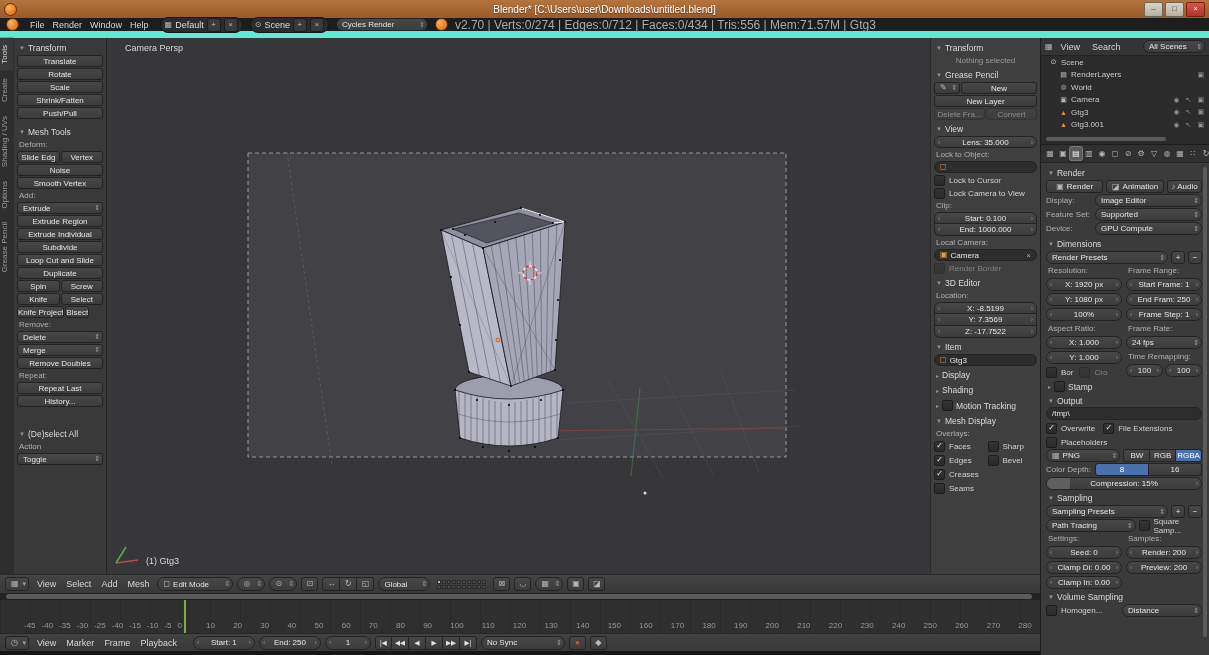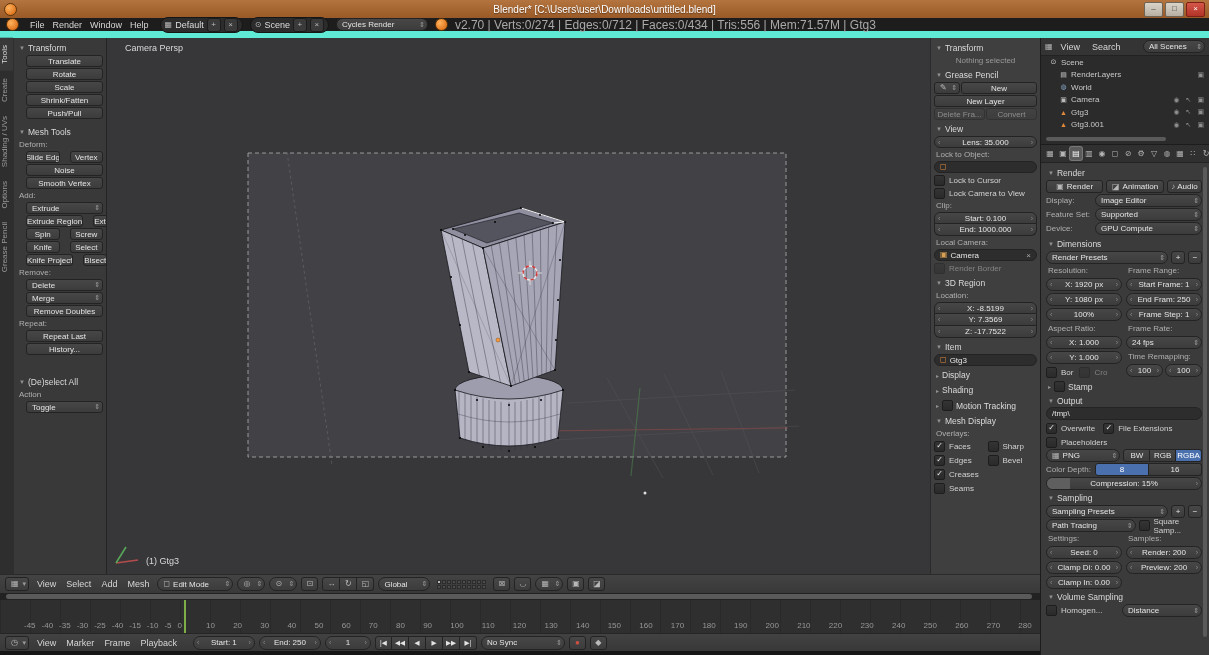--- a/index.html
+++ b/index.html
@@ -47,21 +47,21 @@
   .seg .on{background:#4a70ad;color:#fff;}
   .dis{opacity:.45;}
   .ic{font-size:8px;color:#b8b8b8;line-height:1;}
   
   #view3d{position:absolute;left:0;top:38px;width:1040px;height:555px;background:#303030;}
   #tabstrip{position:absolute;left:0;top:0;width:14px;height:536px;background:#2e2e2e;display:flex;flex-direction:column;border-right:1px solid #242424;}
   .vtab{writing-mode:vertical-rl;transform:rotate(180deg);color:#9b9b9b;font-size:8px;padding:7px 0;text-align:center;width:13px;}
   .vtab:first-child{background:#393939;color:#dcdcdc;}
   #toolshelf{position:absolute;left:14px;top:0;width:93px;height:536px;background:#393939;border-right:1px solid #242424;
     box-sizing:border-box;padding:2px 3px;display:flex;flex-direction:column;gap:1px;overflow:hidden;}
-  .tsbtn{height:12px;flex:none;font-size:8px;margin-left:9px;}
+  .tsbtn{height:12px;flex:none;font-size:8px;}
   .tsrow{display:flex;gap:1px;}
   .tsrow .w{flex:1;}
   #canvas{position:absolute;left:107px;top:0;width:823px;height:536px;background:#37373a;overflow:hidden;}
   .vplabel{position:absolute;color:#d8d8d8;font-size:9px;}
   #npanel{position:absolute;left:930px;top:0;width:110px;height:536px;background:#3f3f3f;border-left:1px solid #2a2a2a;
     box-sizing:border-box;padding:2px 3px;display:flex;flex-direction:column;gap:1px;overflow:hidden;}
   #npanel .w{height:12px;}
   .stack .w{border-radius:0;border-top-width:0;}
   .stack .w:first-child{border-radius:6px 6px 0 0;border-top-width:1px;}
   .stack .w:last-child{border-radius:0 0 6px 6px;}
@@ -191,21 +191,21 @@
         <div class="w btn tsbtn">Slide Edg</div>
         <div class="w btn tsbtn">Vertex</div>
       </div>
       <div class="w btn tsbtn">Noise</div>
       <div class="w btn tsbtn">Smooth Vertex</div>
       <div class="lbl">Add:</div>
       <div class="w btn tsbtn dd">
         <span>Extrude</span>
         <span class="ddar">⇕</span>
       </div>
-      <div style="display:flex;flex-direction:row;gap:1px;">
+      <div style="display:flex;flex-direction:column;gap:1px;">
           <div class="w btn tsbtn">Extrude Region</div>
           <div class="w btn tsbtn">Extrude Individual</div>
           <div class="w btn tsbtn">Subdivide</div>
           <div class="w btn tsbtn">Loop Cut and Slide</div>
           <div class="w btn tsbtn">Duplicate</div>
         </div>
       <div class="tsrow">
         <div class="w btn tsbtn">Spin</div>
         <div class="w btn tsbtn">Screw</div>
       </div>
@@ -407,21 +407,21 @@
         <span style="margin-left:3px;">Camera</span>
         <span style="margin-left:auto;color:#aaa;">×</span>
       </div>
       <div class="cbrow dis">
         <span class="cb"></span>
         <span>Render Border</span>
       </div>
 
       <div class="hdr">
         <span class="tri">▼</span>
-        <span>3D Region</span>
+        <span>3D Editor</span>
       </div>
       <div class="lbl">Location:</div>
       <div class="stack vstack" style="gap:0;">
         <div class="w num">X: -8.5199</div>
         <div class="w num">Y: 7.3569</div>
         <div class="w num">Z: -17.7522</div>
       </div>
 
       <div class="hdr">
         <span class="tri">▼</span>

